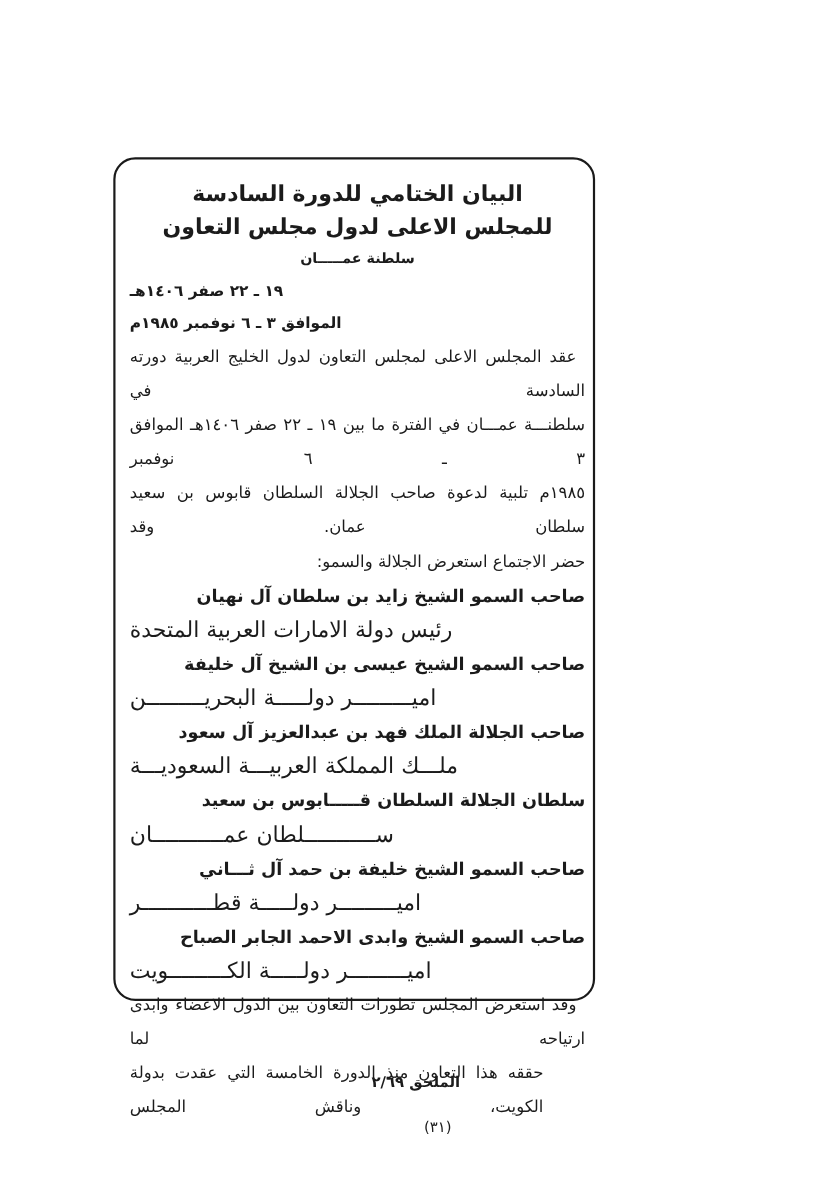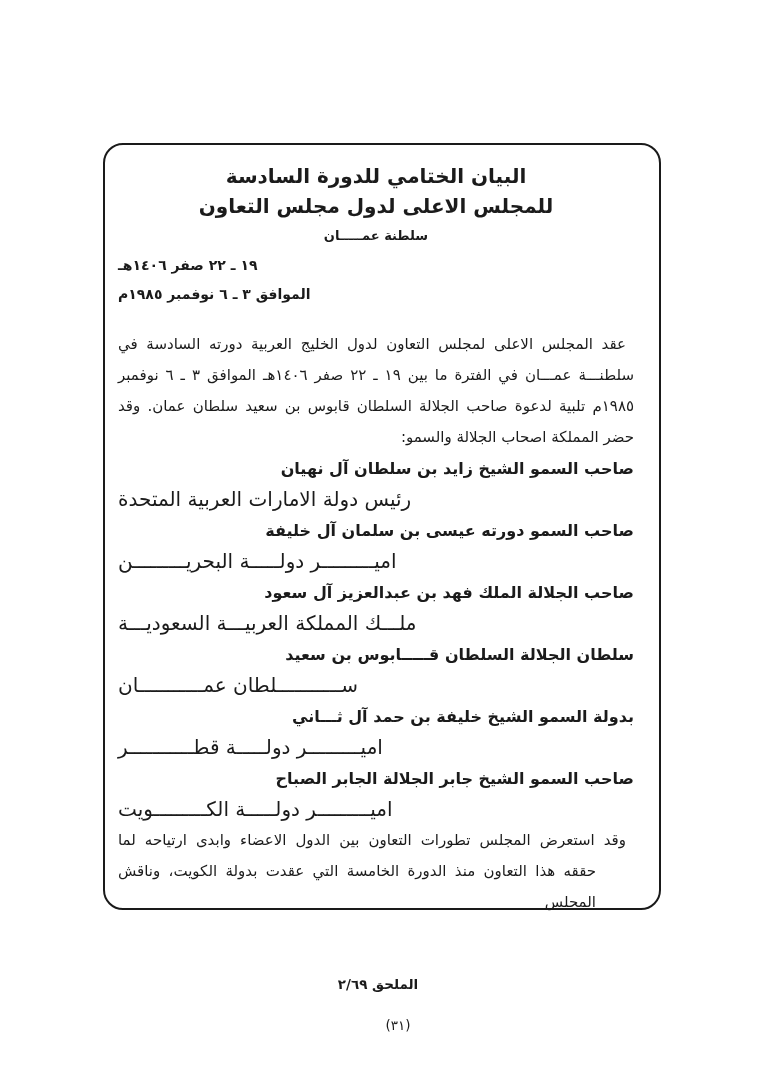--- a/index.html
+++ b/index.html
@@ -12,44 +12,44 @@
     background: #ffffff;
     position: relative;
     font-family: "DejaVu Sans", sans-serif;
     color: #1b1b1b;
     overflow: hidden;
   }
   .doc-frame {
     position: absolute;
     left: 103px;
     top: 143px;
-    width: 558px;
+    width: 438px;
     height: 767px;
     box-sizing: border-box;
     border: 2px solid #1a1a1a;
     border-radius: 20px;
-    padding: 16px 25px 0 13px;
+    padding: 16px 7px 0 13px;
     direction: rtl;
     background: #ffffff;
   }
   .title-line {
     font-weight: bold;
     font-size: 20px;
     line-height: 30px;
     text-align: center;
     letter-spacing: 0;
   }
   .title-line.small { font-size: 13px; }
   .date-line {
     font-weight: bold;
     font-size: 14px;
     line-height: 29px;
     text-align: left;
   }
-  .opening-paragraph { margin-top: 20px; }
+  .opening-paragraph { }
   .para-line {
     font-size: 15px;
     line-height: 31px;
     text-align: justify;
     text-align-last: justify;
     -moz-text-align-last: justify;
   }
   .para-line.first { text-indent: 8px; }
   .para-line.flush-right {
     text-align: right;
@@ -98,46 +98,46 @@
   <div class="title-line">للمجلس الاعلى لدول مجلس التعاون</div>
   <div class="title-line small">سلطنة عمـــــان</div>
 
   <div class="date-line">١٩ ـ ٢٢ صفر ١٤٠٦هـ</div>
   <div class="date-line">الموافق ٣ ـ ٦ نوفمبر ١٩٨٥م</div>
 
   <div class="opening-paragraph">
     <div class="para-line first">عقد المجلس الاعلى لمجلس التعاون لدول الخليج العربية دورته السادسة في</div>
     <div class="para-line">سلطنـــة عمـــان في الفترة ما بين ١٩ ـ ٢٢ صفر ١٤٠٦هـ الموافق ٣ ـ ٦ نوفمبر</div>
     <div class="para-line">١٩٨٥م تلبية لدعوة صاحب الجلالة السلطان قابوس بن سعيد سلطان عمان. وقد</div>
-    <div class="para-line flush-right">حضر المملكة اصحاب الجلالة والسمو:</div>
+    <div class="para-line flush-right">حضر الاجتماع استعرض الجلالة والسمو:</div>
   </div>
 
   <div class="attendees-list">
     <div>
       <div class="attendee-name">صاحب السمو الشيخ زايد بن سلطان آل نهيان</div>
       <div class="attendee-title">رئيس دولة الامارات العربية المتحدة</div>
     </div>
     <div>
-      <div class="attendee-name">صاحب السمو دورته عيسى بن سلمان آل خليفة</div>
+      <div class="attendee-name">صاحب السمو الشيخ عيسى بن الشيخ آل خليفة</div>
       <div class="attendee-title">اميـــــــــر دولـــــة البحريـــــــــن</div>
     </div>
     <div>
       <div class="attendee-name">صاحب الجلالة الملك فهد بن عبدالعزيز آل سعود</div>
       <div class="attendee-title">ملـــك المملكة العربيـــة السعوديـــة</div>
     </div>
     <div>
       <div class="attendee-name">سلطان الجلالة السلطان قـــــابوس بن سعيد</div>
       <div class="attendee-title">ســـــــــــلطان عمـــــــــــان</div>
     </div>
     <div>
-      <div class="attendee-name">بدولة السمو الشيخ خليفة بن حمد آل ثـــاني</div>
+      <div class="attendee-name">صاحب السمو الشيخ خليفة بن حمد آل ثـــاني</div>
       <div class="attendee-title">اميـــــــــر دولـــــة قطـــــــــــر</div>
     </div>
     <div>
-      <div class="attendee-name">صاحب السمو الشيخ جابر الجلالة الجابر الصباح</div>
+      <div class="attendee-name">صاحب السمو الشيخ وابدى الاحمد الجابر الصباح</div>
       <div class="attendee-title">اميـــــــــر دولـــــة الكـــــــــويت</div>
     </div>
   </div>
 
   <div class="closing-paragraph">
     <div class="para-line first">وقد استعرض المجلس تطورات التعاون بين الدول الاعضاء وابدى ارتياحه لما</div>
     <div class="para-line short-right">حققه هذا التعاون منذ الدورة الخامسة التي عقدت بدولة الكويت، وناقش المجلس</div>
   </div>
 
 </div>

